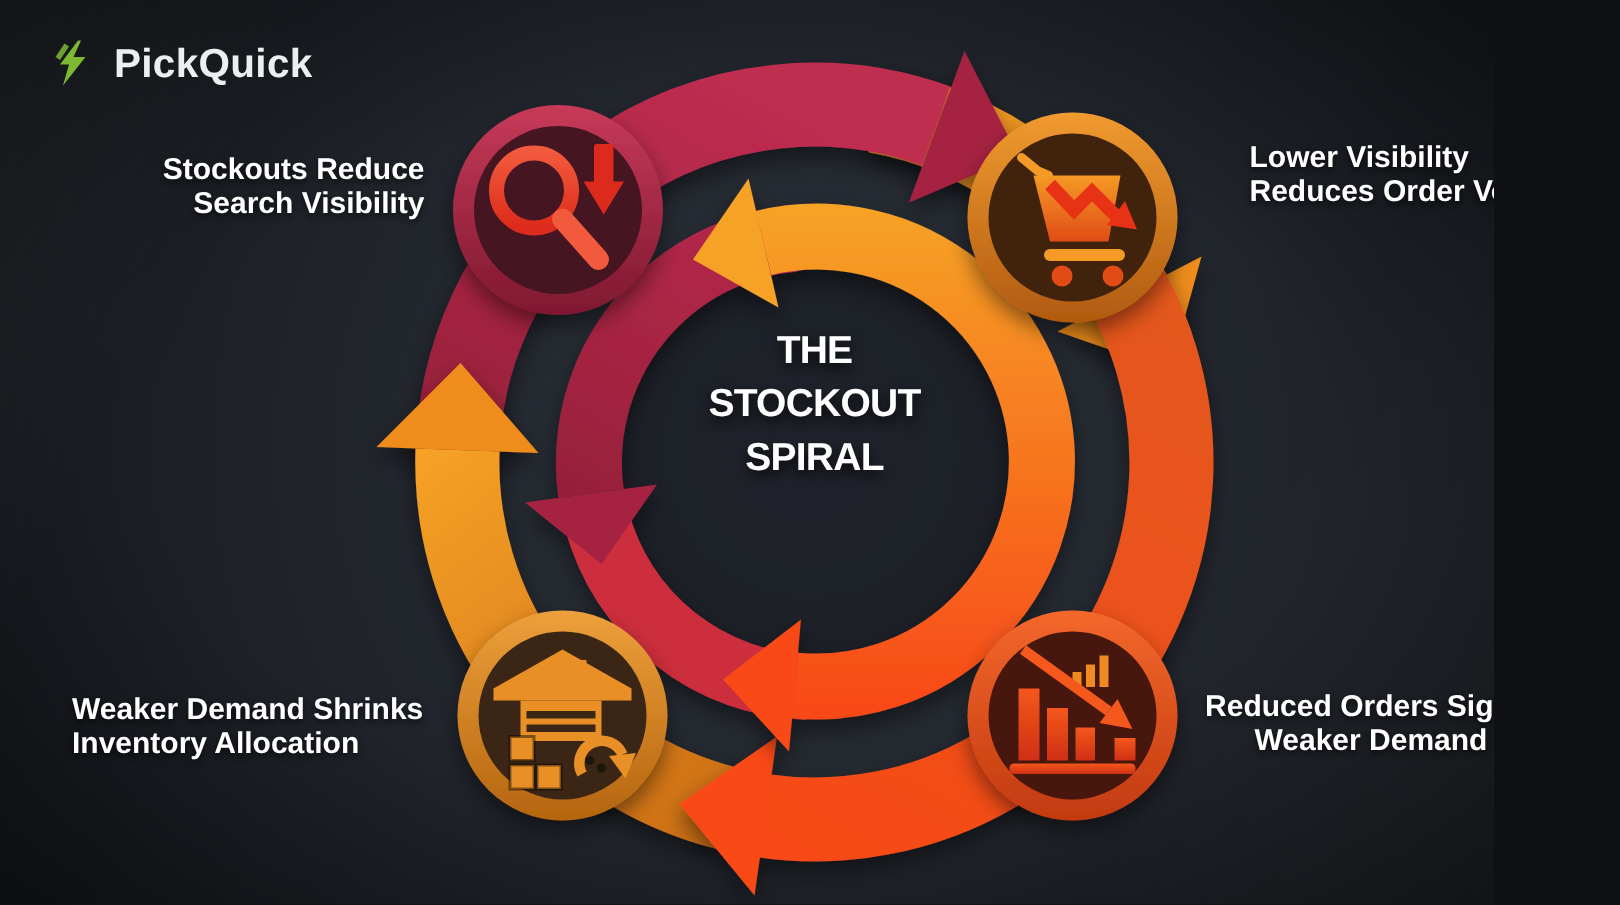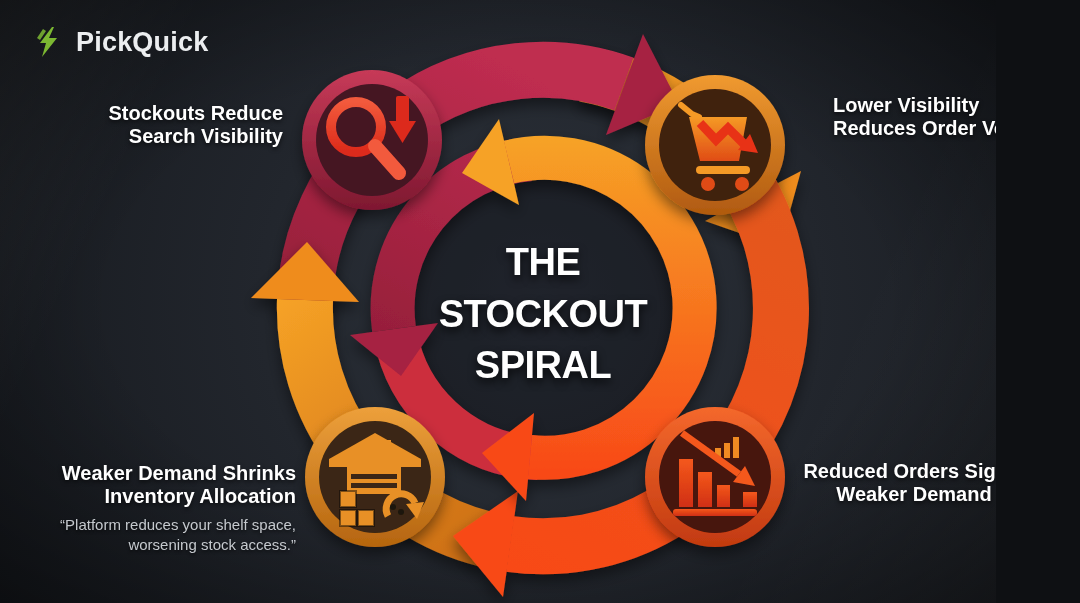--- a/index.html
+++ b/index.html
@@ -15,37 +15,37 @@
   }
   .stage::after{
     content:"";position:absolute;inset:0;pointer-events:none;
     background:radial-gradient(ellipse at 50% 50%,rgba(0,0,0,0) 55%,rgba(0,0,0,.45) 100%);
   }
   svg.diagram{position:absolute;left:0;top:0;z-index:1;}
   .layer{position:absolute;z-index:2;}
   .brand{left:34px;top:26px;display:flex;align-items:center;gap:10px;}
   .brand-name{font-size:27px;font-weight:bold;color:#eceef0;letter-spacing:.2px;}
   .center-title{
-    left:383px;top:237px;width:320px;text-align:center;white-space:pre-line;
-    font-weight:bold;font-stretch:condensed;font-size:38px;line-height:1.36;
+    left:383px;top:216px;width:320px;text-align:center;white-space:pre-line;
+    font-weight:bold;font-stretch:condensed;font-size:26px;line-height:1.36;
     color:#fff;letter-spacing:-.5px;text-shadow:0 4px 8px rgba(0,0,0,.75);
   }
   .node-text{width:250px;}
   .node-title{
     font-weight:bold;font-stretch:condensed;font-size:20px;line-height:1.16;
     color:#fff;white-space:pre-line;text-shadow:0 2px 4px rgba(0,0,0,.65);
   }
   .node-quote{
     margin-top:7px;font-size:15px;line-height:1.3;color:#c5c9ce;
     white-space:pre-line;text-shadow:0 2px 3px rgba(0,0,0,.55);
   }
   .tl{left:43px;top:102px;width:240px;text-align:right;}
   .tr{left:797px;top:94px;width:240px;text-align:left;margin-left:36px;}
   .br{left:790px;top:460px;width:248px;text-align:center;}
-  .bl{left:48px;top:462px;width:248px;text-align:right;}
+  .bl{left:48px;top:462px;width:248px;text-align:left;}
 </style>
 </head>
 <body>
 
 <div class="stage">
 
   <svg class="diagram" width="1080" height="603" viewBox="0 0 1080 603">
     <defs>
       <filter id="ds" x="-40%" y="-40%" width="180%" height="180%">
         <feDropShadow dx="0" dy="7" stdDeviation="7" flood-color="#000000" flood-opacity="0.45"></feDropShadow>
@@ -216,17 +216,15 @@
   </div>
 
   <div class="layer node-text br">
     <div class="node-title">Reduced Orders Signal
 Weaker Demand</div>
   </div>
 
   <div class="layer node-text bl">
     <div class="node-title">Weaker Demand Shrinks
 Inventory Allocation</div>
-    <div class="node-quote">“Platform reduces your shelf space,
-worsening stock access.”</div>
   </div>
 
 </div>
 
 </body></html>

